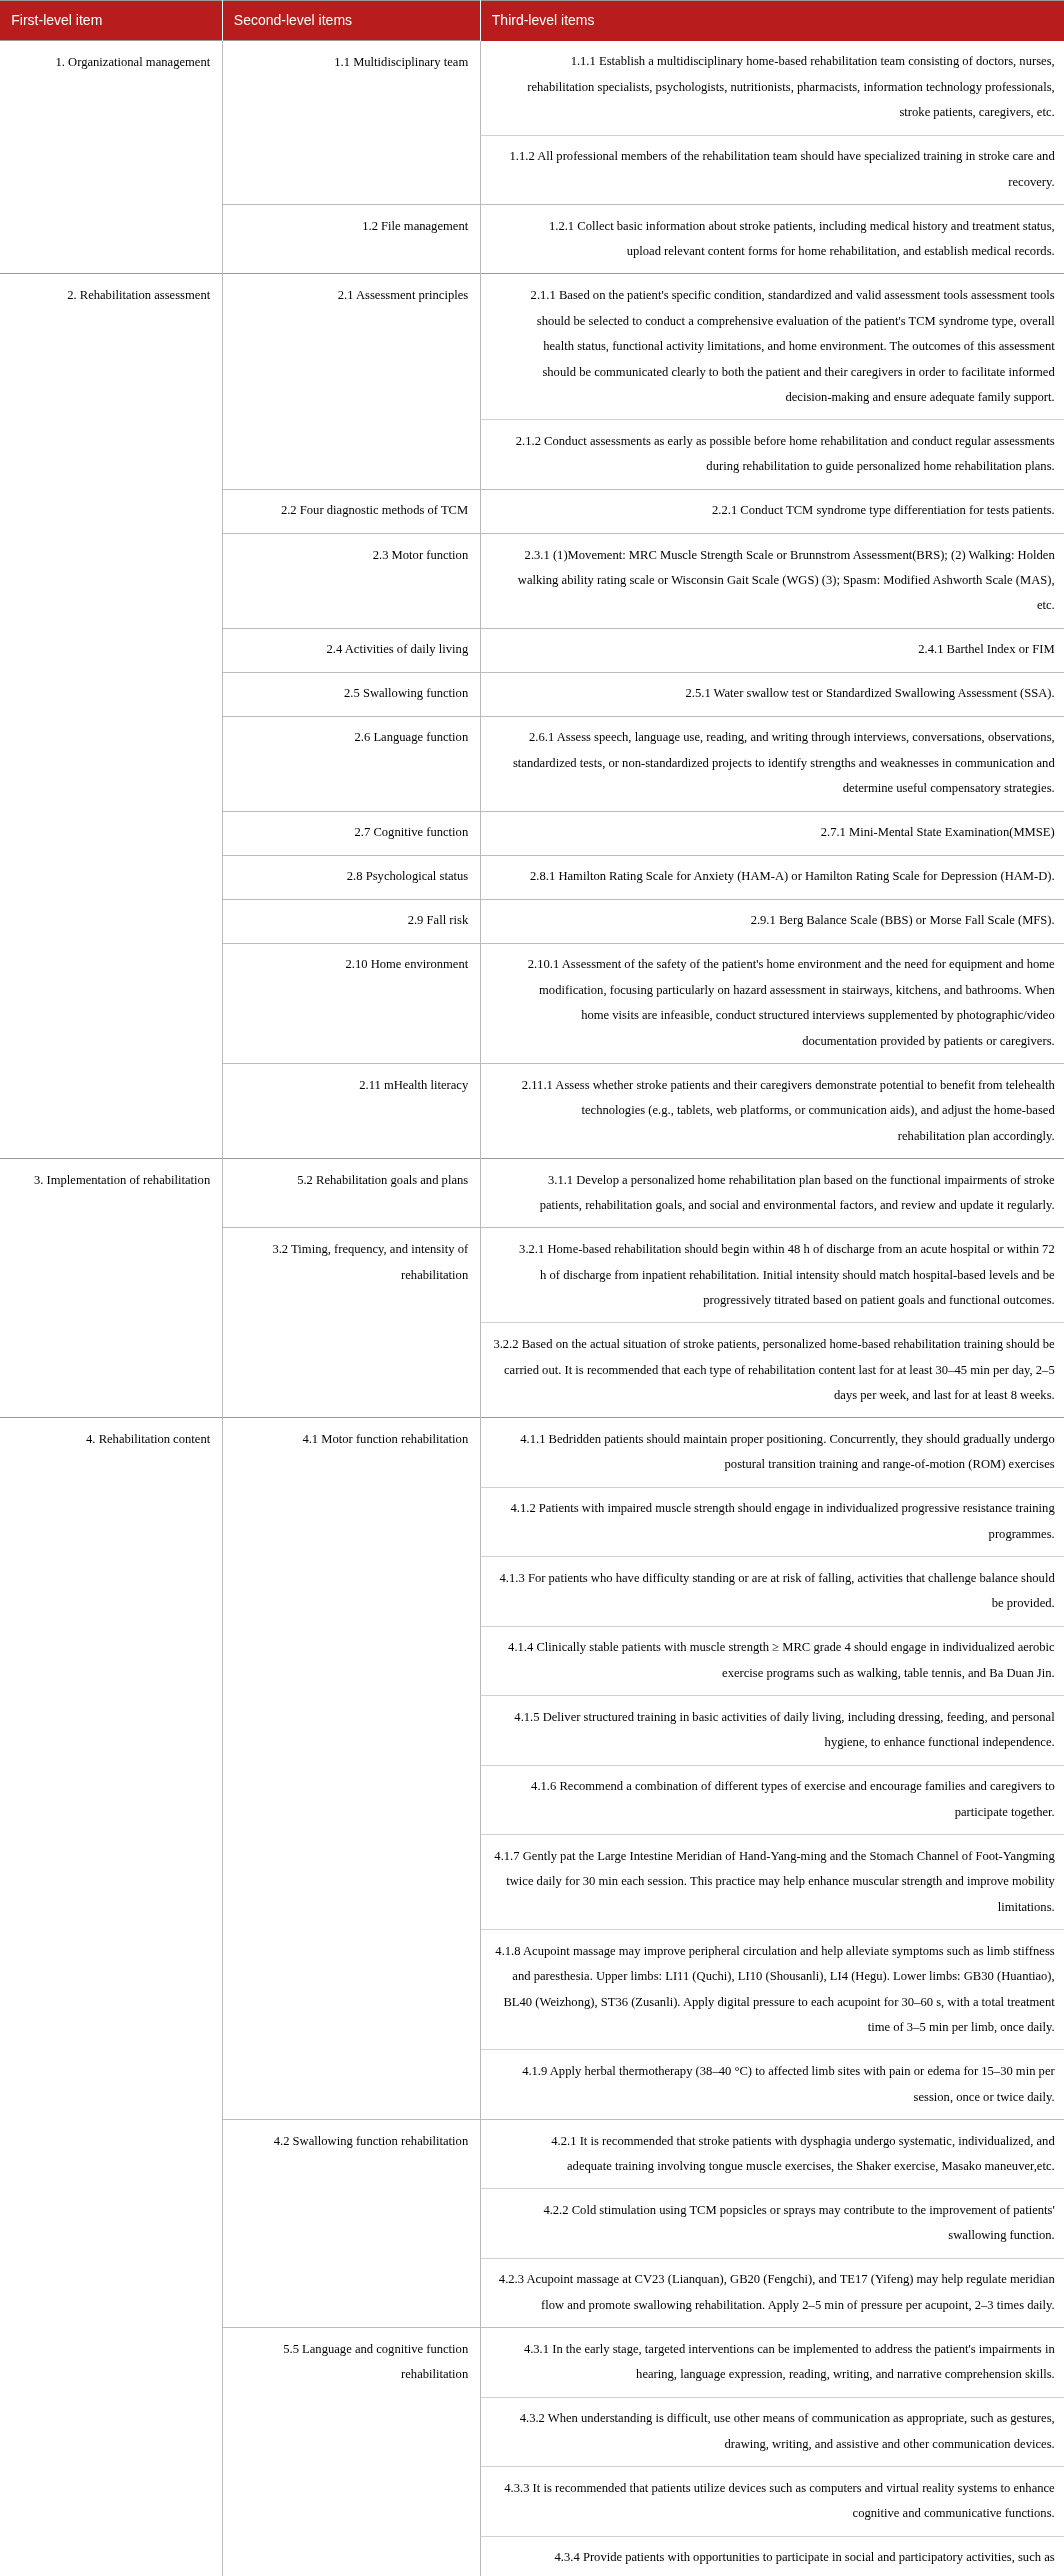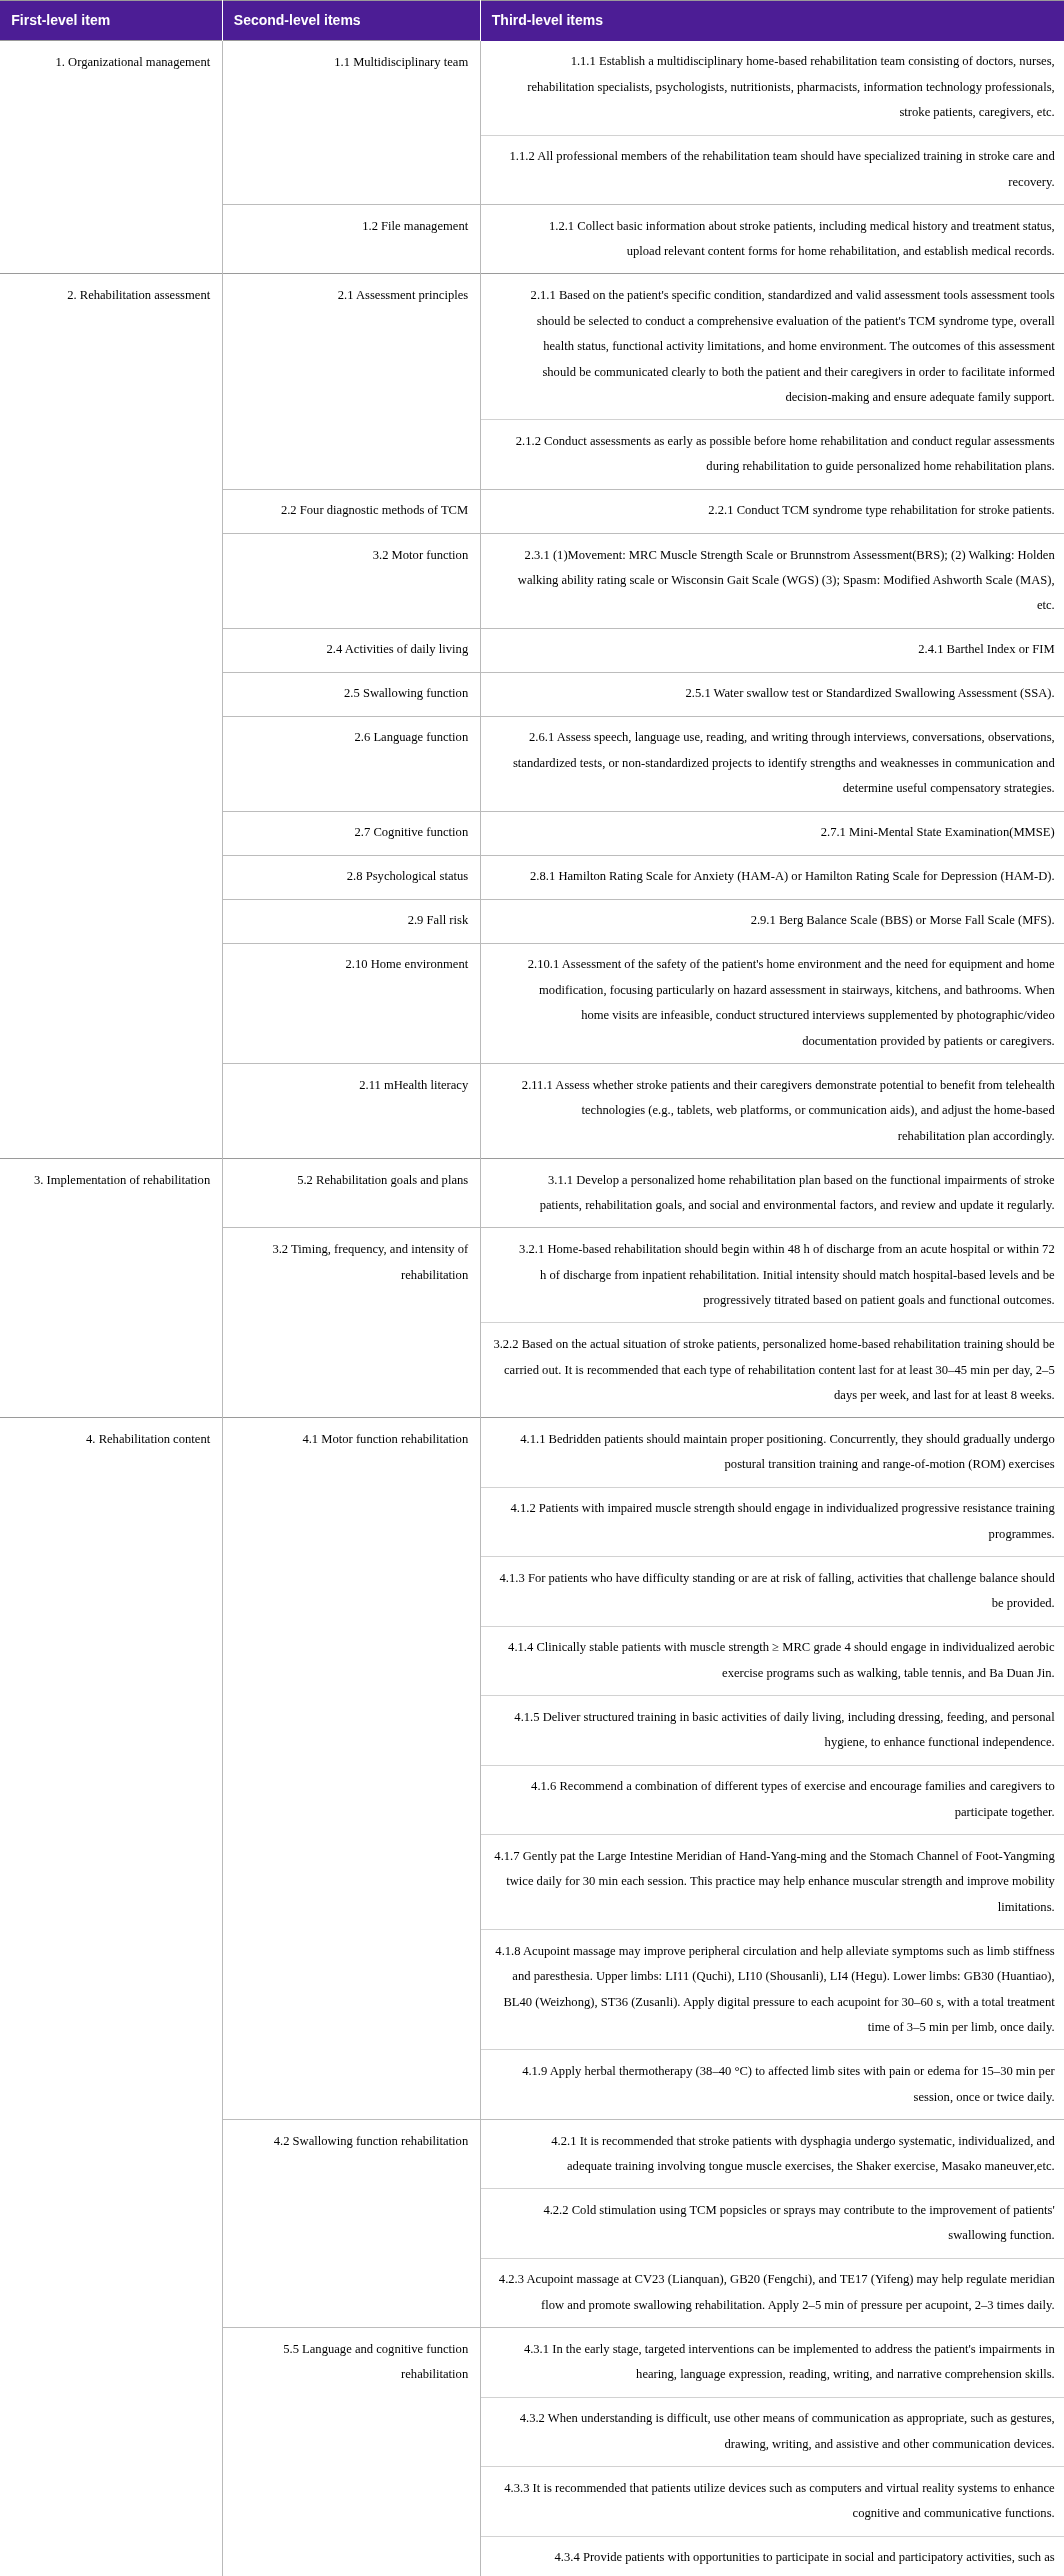--- a/index.html
+++ b/index.html
@@ -19,24 +19,24 @@
     border-collapse: collapse;
     table-layout: fixed;
     border-top: 1.5px solid #9a9a9a;
     border-bottom: 1.5px solid #9a9a9a;
   }
   col.c1 { width: 222px; }
   col.c2 { width: 258px; }
   col.c3 { width: 586px; }
 
   thead th {
-    background: #4c1d95;
+    background: #b91c1c;
     color: #ffffff;
     font-family: "Liberation Sans", "DejaVu Sans", sans-serif;
-    font-weight: 700;
+    font-weight: 400;
     font-size: 14px;
     line-height: 1.25;
     text-align: left;
     padding: 10.8px 11.3px 10.8px 11.3px;
     vertical-align: middle;
     border-right: 1px solid #ffffff;
   }
   thead th:last-child { border-right: none; }
 
   tbody td {
@@ -117,26 +117,26 @@
       <tr class="lvl3-row">
         <td class="c3cell">
           <span class="cell-text">2.1.2 Conduct assessments as early as possible before home rehabilitation and conduct regular assessments during rehabilitation to guide personalized home rehabilitation plans.</span>
         </td>
       </tr>
       <tr class="lvl3-row lvl2-start">
         <td class="c2cell" rowspan="1">
           <span class="cell-text">2.2 Four diagnostic methods of TCM</span>
         </td>
         <td class="c3cell">
-          <span class="cell-text">2.2.1 Conduct TCM syndrome type rehabilitation for stroke patients.</span>
-        </td>
-      </tr>
-      <tr class="lvl3-row lvl2-start">
-        <td class="c2cell" rowspan="1">
-          <span class="cell-text">3.2 Motor function</span>
+          <span class="cell-text">2.2.1 Conduct TCM syndrome type differentiation for tests patients.</span>
+        </td>
+      </tr>
+      <tr class="lvl3-row lvl2-start">
+        <td class="c2cell" rowspan="1">
+          <span class="cell-text">2.3 Motor function</span>
         </td>
         <td class="c3cell">
           <span class="cell-text">2.3.1 (1)Movement: MRC Muscle Strength Scale or Brunnstrom Assessment(BRS); (2) Walking: Holden walking ability rating scale or Wisconsin Gait Scale (WGS) (3); Spasm: Modified Ashworth Scale (MAS), etc.</span>
         </td>
       </tr>
       <tr class="lvl3-row lvl2-start">
         <td class="c2cell" rowspan="1">
           <span class="cell-text">2.4 Activities of daily living</span>
         </td>
         <td class="c3cell">

